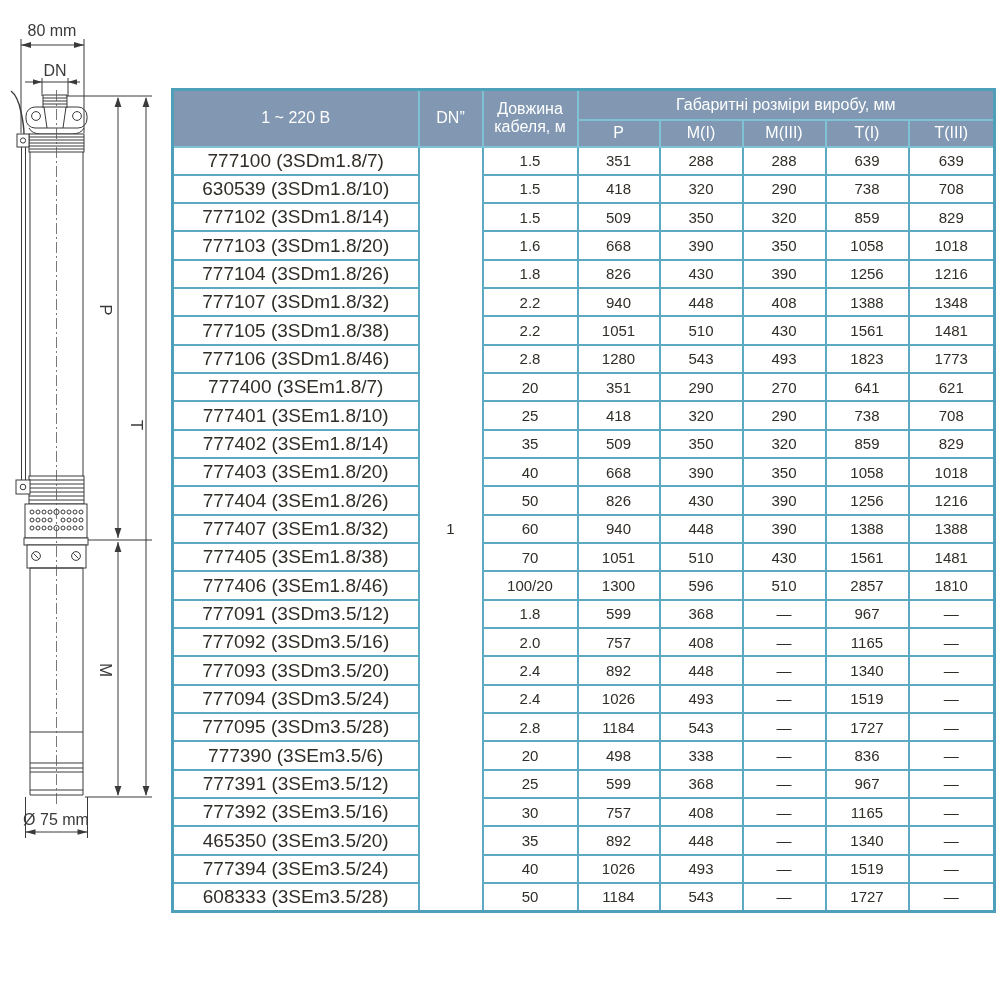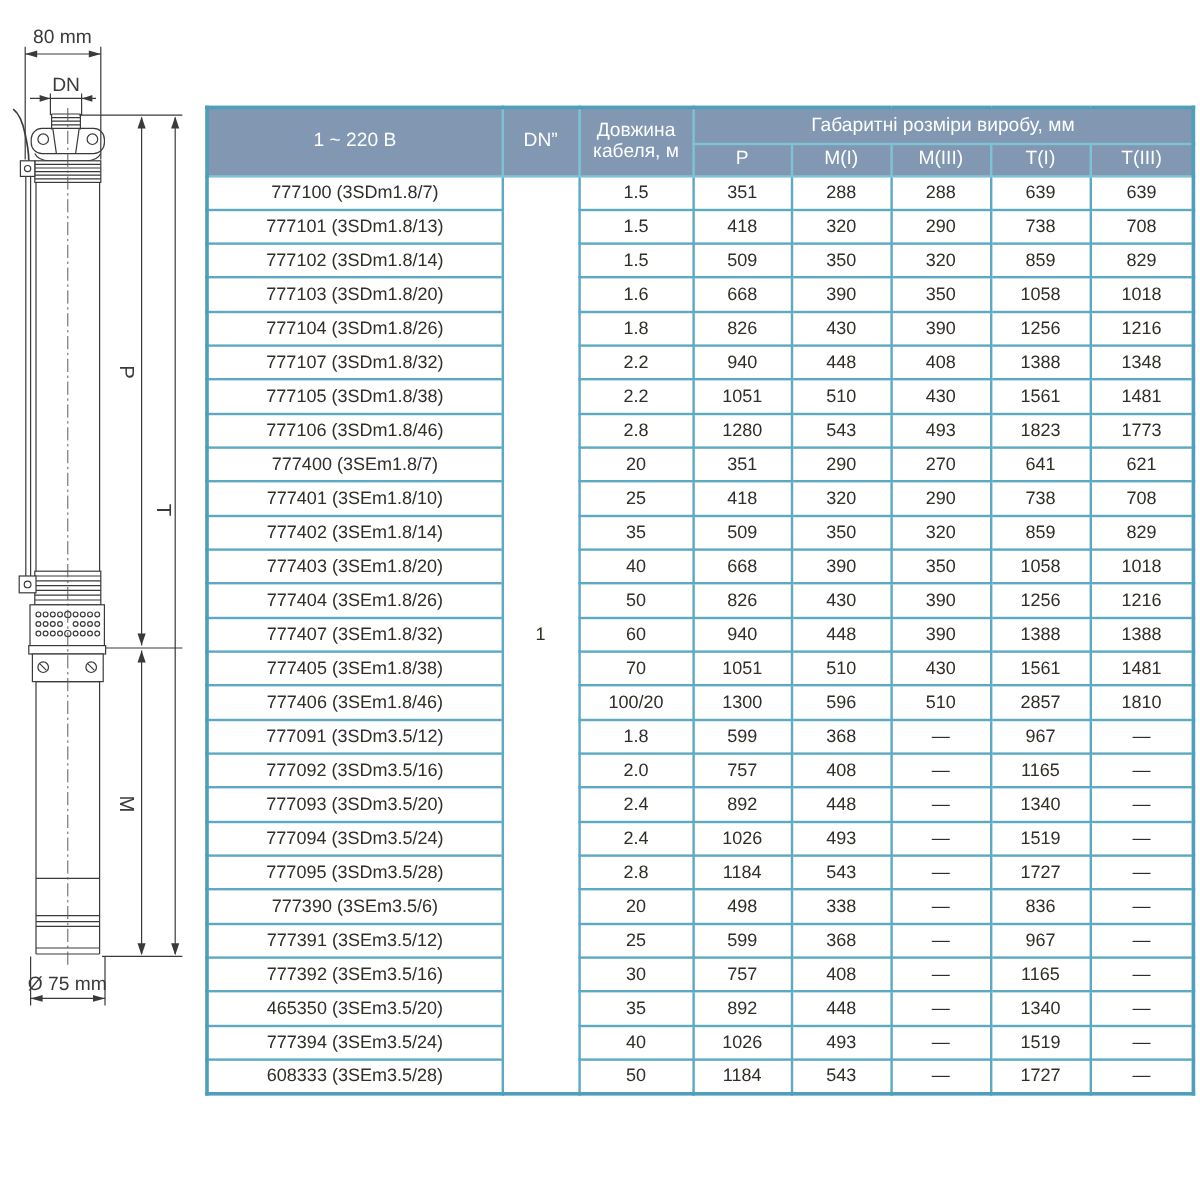--- a/index.html
+++ b/index.html
@@ -31,21 +31,21 @@
     padding:0 2px;line-height:1.15;
   }
   #spec-table{border:3px solid var(--outer);}
   #spec-table thead th{
     background:var(--header-bg);color:var(--header-text);
     font-weight:normal;font-size:16px;
     border-color:var(--border-light);
   }
   #spec-table thead tr:first-child th{height:30px;}
   #spec-table thead tr:last-child th{height:27px;}
-  #spec-table td.model{font-size:15px;}
+  #spec-table td.model{font-size:19px;}
   #spec-table td{height:27px;}
 </style>
 </head>
 <body>
 
 <div id="page">
 
   <div id="drawing-wrap">
     <svg width="170" height="880" viewBox="0 80 170 880">
       <g stroke="#3a3a3a" stroke-width="1" fill="none">
@@ -185,21 +185,21 @@
           <td class="model">777100 (3SDm1.8/7)</td>
           <td rowspan="27">1</td>
           <td>1.5</td>
           <td>351</td>
           <td>288</td>
           <td>288</td>
           <td>639</td>
           <td>639</td>
         </tr>
         <tr>
-          <td class="model">777101 (3SDm1.8/13)</td>
+          <td class="model">630539 (3SDm1.8/10)</td>
           <td>1.5</td>
           <td>418</td>
           <td>320</td>
           <td>290</td>
           <td>738</td>
           <td>708</td>
         </tr>
         <tr>
           <td class="model">777102 (3SDm1.8/14)</td>
           <td>1.5</td>

